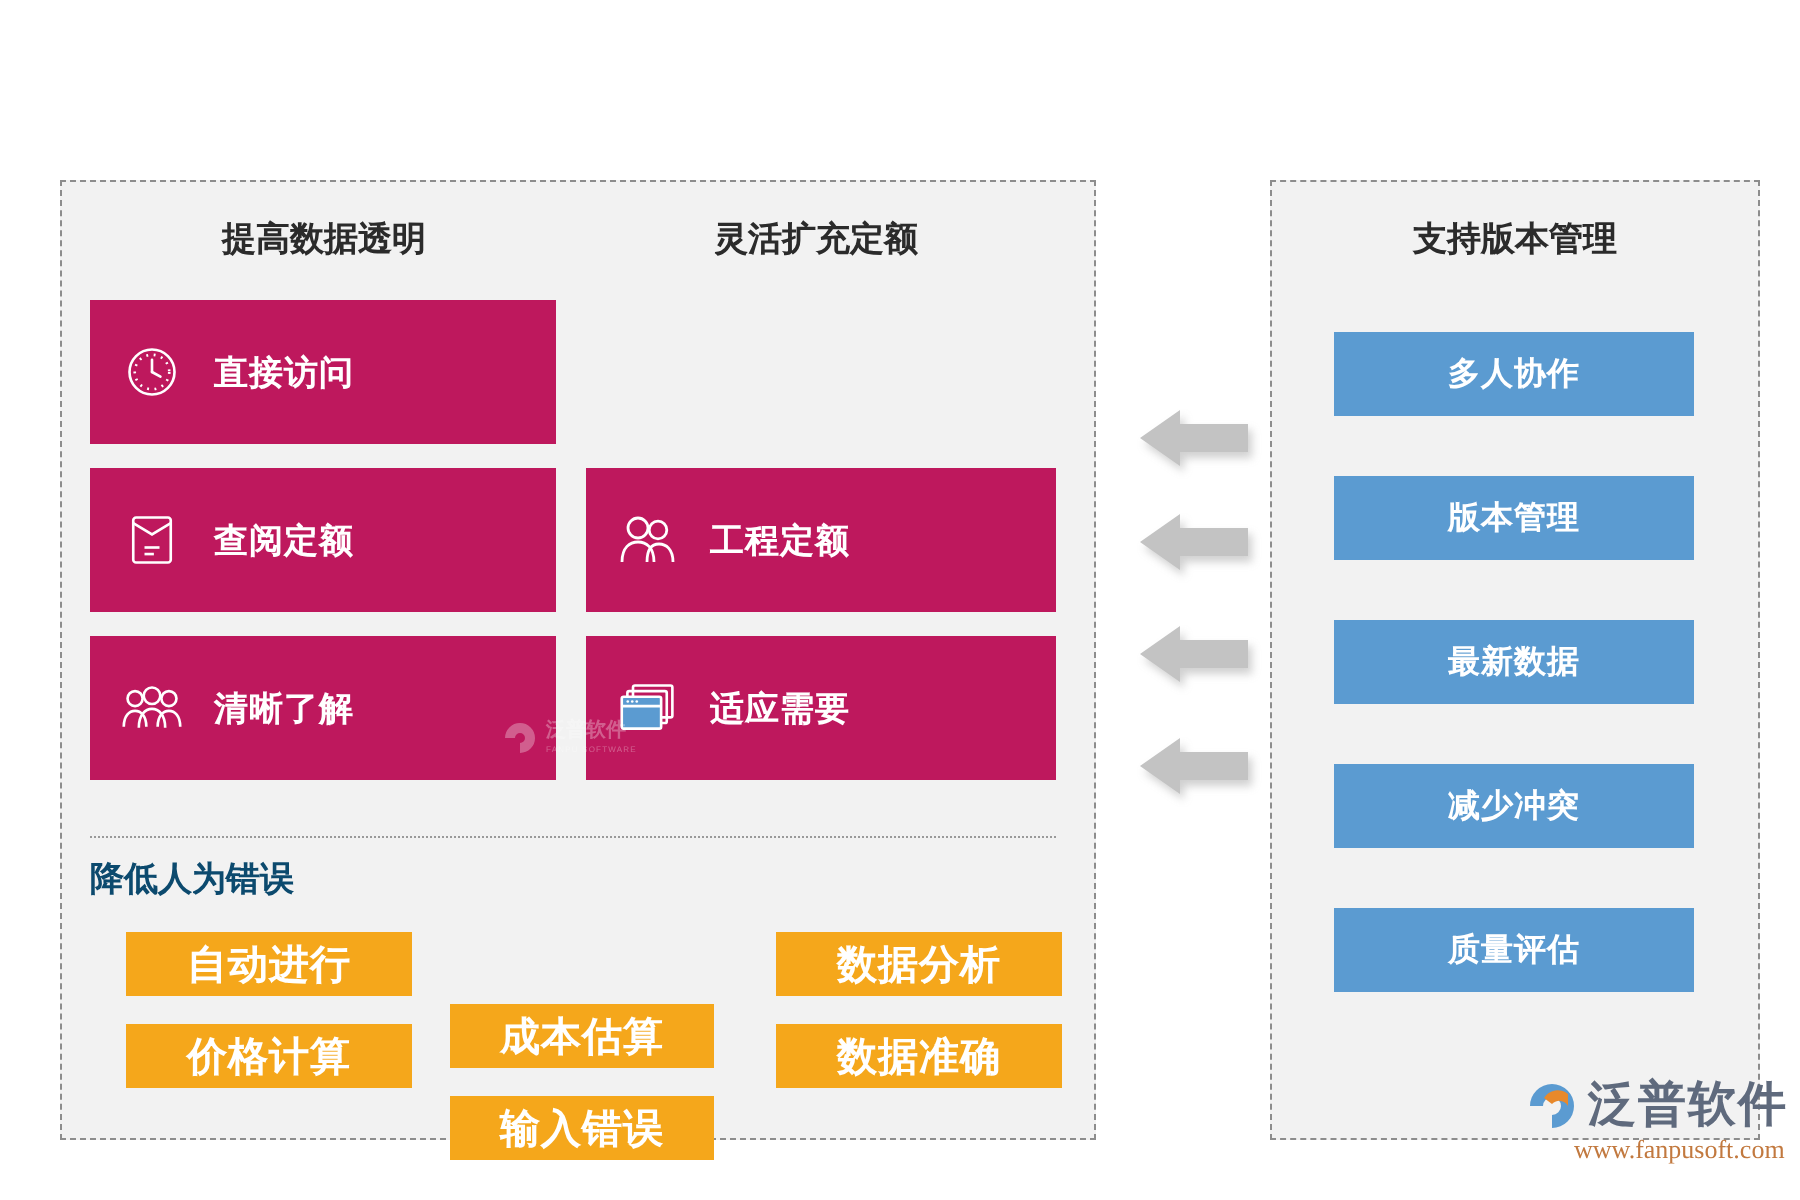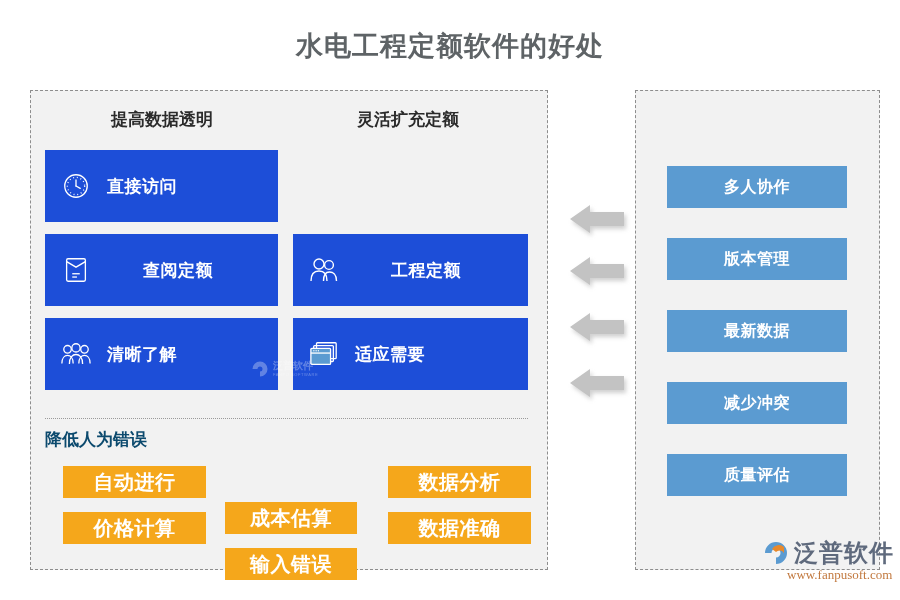--- a/index.html
+++ b/index.html
@@ -64,21 +64,21 @@
     white-space: nowrap;
   }
 
   .hdr-a { left: 42px;  top: 108px; width: 240px; }
   .hdr-b { left: 288px; top: 108px; width: 240px; }
   .hdr-c { left: 645px; top: 108px; width: 225px; }
 
   
   .card-blue {
     position: absolute;
-    background: #1d4ed8;
+    background: #be185d;
     display: flex;
     align-items: center;
     color: #ffffff;
   }
 
   .card-blue .card-icon {
     width: 62px;
     flex: 0 0 62px;
     display: flex;
     align-items: center;
@@ -89,21 +89,21 @@
     font-size: 17px;
     font-weight: bold;
     white-space: nowrap;
     letter-spacing: 0.5px;
   }
 
   
   .lc { left: 45px;  width: 233px; height: 72px; }
   .mc { left: 293px; width: 235px; height: 72px; }
   .row1 { top: 150px; }
-  .row2 { top: 234px; gap: 36px; }
+  .row2 { top: 234px; }
   .row3 { top: 318px; }
 
   
   .bar-blue {
     position: absolute;
     left: 667px;
     width: 180px;
     height: 42px;
     background: #5b9bd1;
     display: flex;
@@ -227,21 +227,20 @@
     color: #c2793f;
     font-family: "Liberation Serif", "DejaVu Serif", serif;
     white-space: nowrap;
   }
 </style>
 </head>
 <body>
 
 <div id="canvas">
 
-  <div class="page-title">水电工程定额软件的好处</div>
 
   <div class="panel panel-left"></div>
 
   <div class="col-header hdr-a">提高数据透明</div>
   <div class="col-header hdr-b">灵活扩充定额</div>
 
   <div class="card-blue lc row1">
     <span class="card-icon">
       <svg width="30" height="30" viewBox="0 0 32 32" fill="none" stroke="#ffffff" stroke-width="1.4">
         <circle cx="16" cy="16" r="12"></circle>
@@ -344,20 +343,21 @@
     </svg>
   </div>
   <div class="arrow-left ar4">
     <svg width="54" height="34" viewBox="0 0 54 34">
       <polygon points="0,17 20,3 20,10 54,10 54,24 20,24 20,31" fill="#c3c3c3"></polygon>
     </svg>
   </div>
 
   <div class="panel panel-right"></div>
 
+  <div class="col-header hdr-c">支持版本管理</div>
 
   <div class="bar-blue bar-1">多人协作</div>
   <div class="bar-blue bar-2">版本管理</div>
   <div class="bar-blue bar-3">最新数据</div>
   <div class="bar-blue bar-4">减少冲突</div>
   <div class="bar-blue bar-5">质量评估</div>
 
   <div class="logo-brand">
     <svg width="26" height="26" viewBox="0 0 26 26">
       <path d="M2 13 A11 11 0 1 1 13 24 L13 17.5 A4.5 4.5 0 1 0 8.5 13 Z" fill="#5b9bd1"></path>

